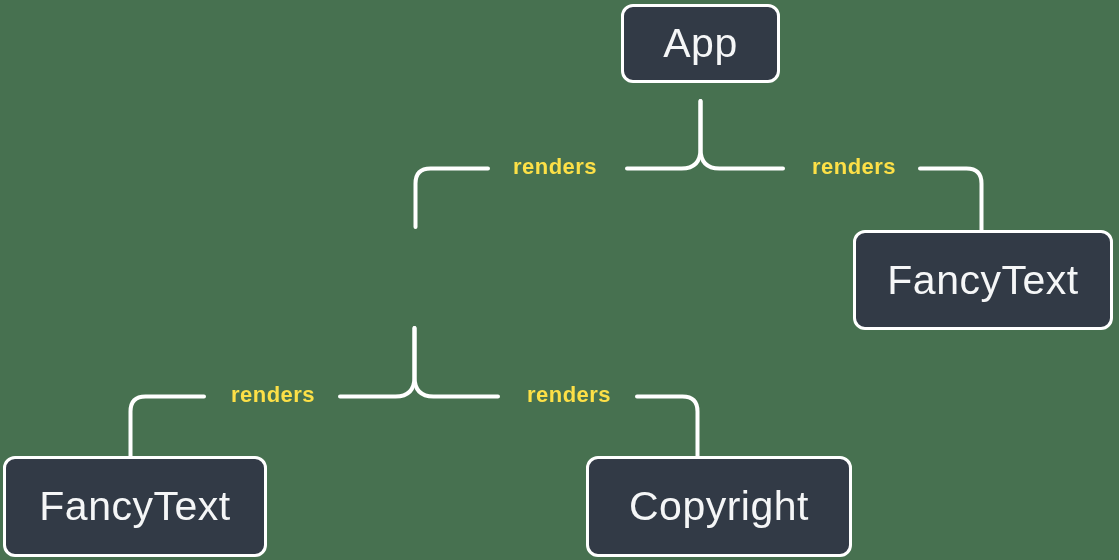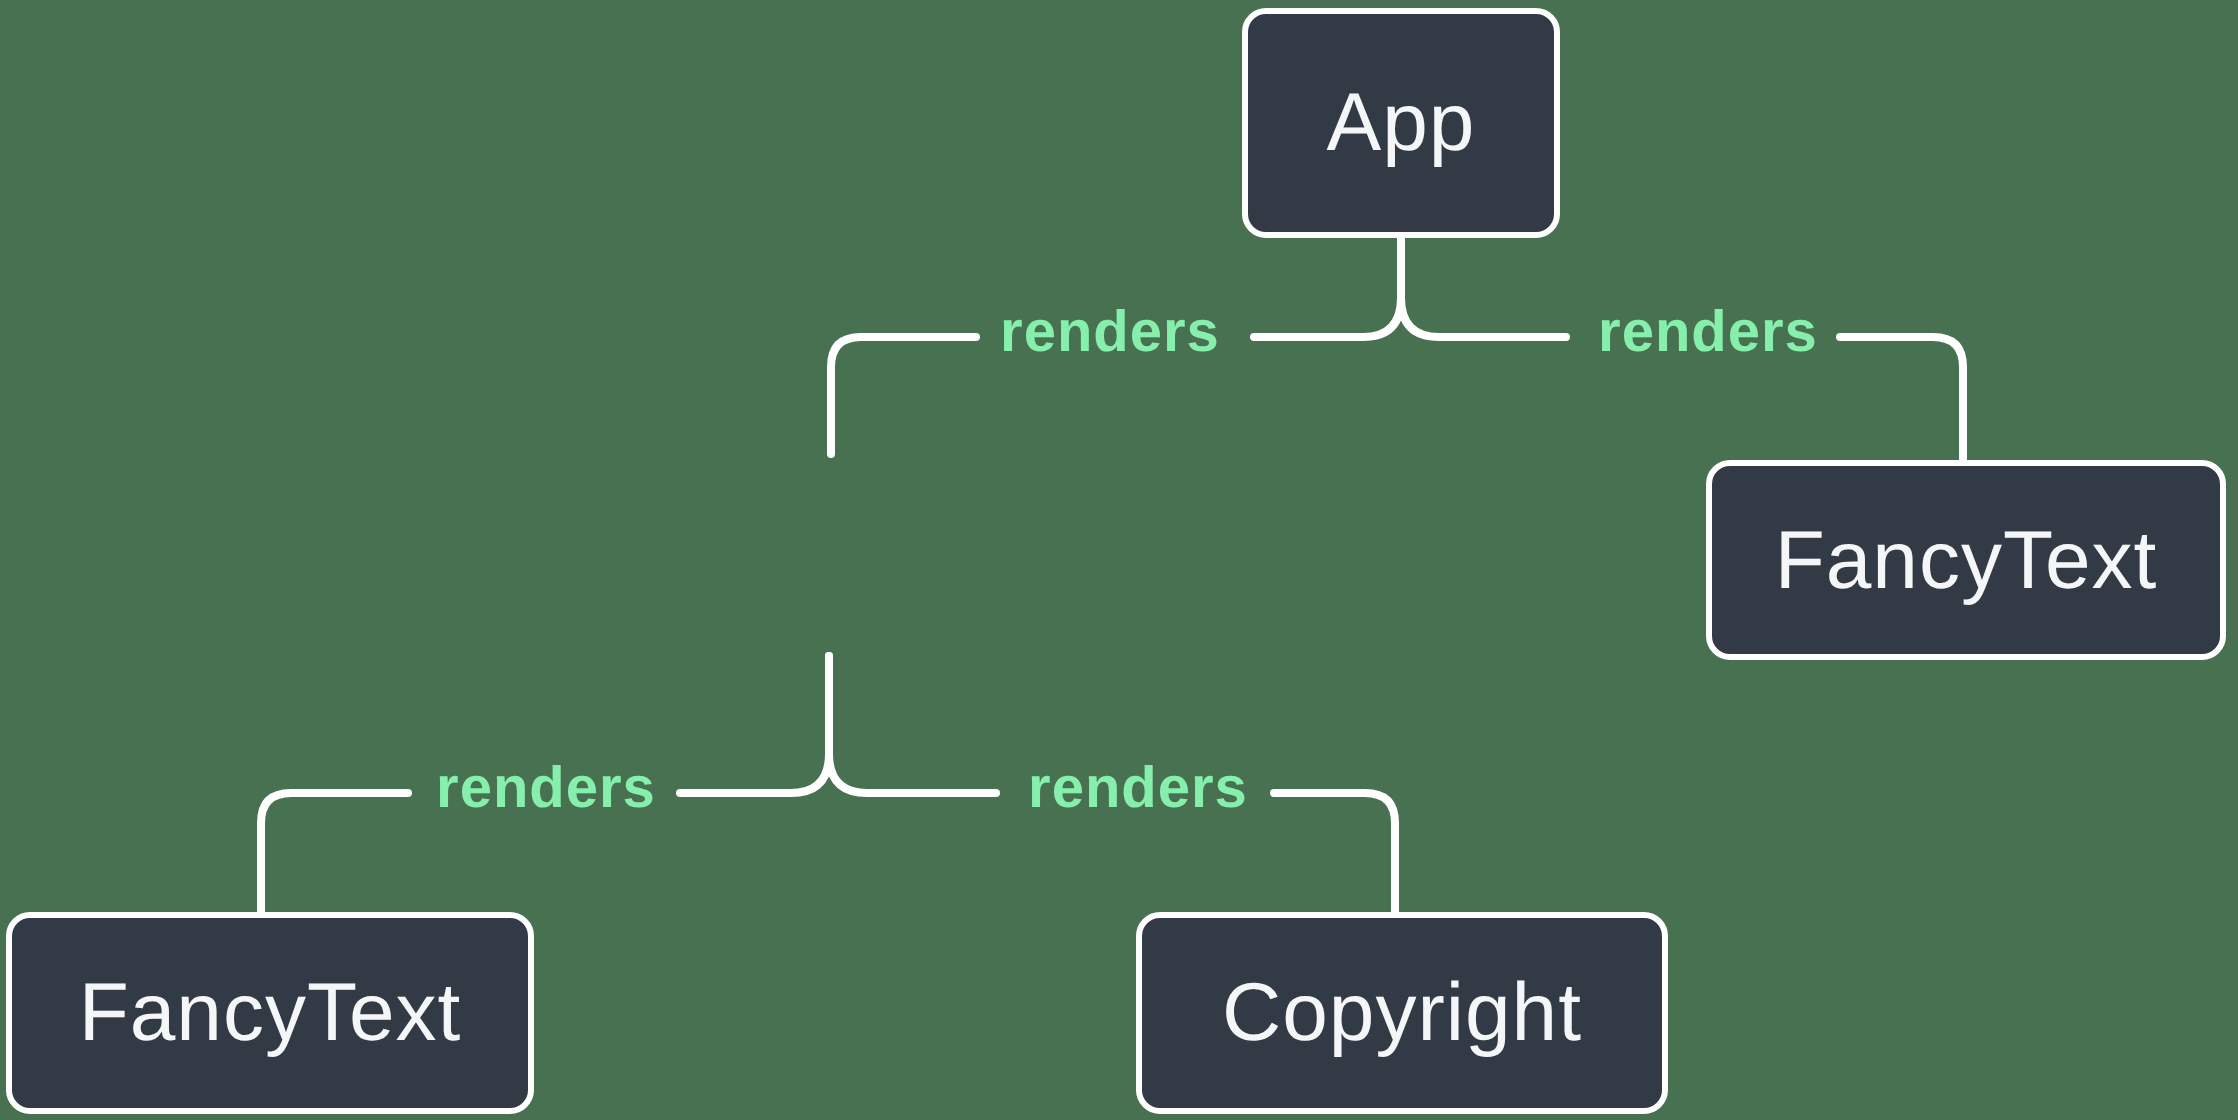--- a/index.html
+++ b/index.html
@@ -40,22 +40,22 @@
   .node-label {
     color: #F5F6F7;
     font-size: 41px;
     font-weight: 500;
     letter-spacing: 0.5px;
     white-space: nowrap;
   }
   .edge-label {
     position: absolute;
     transform: translate(-50%, -50%);
-    color: #86efac;
-    font-size: 29px;
+    color: #fde047;
+    font-size: 22px;
     font-weight: 600;
     letter-spacing: 0.5px;
     white-space: nowrap;
     line-height: 1;
   }
 </style>
 </head>
 <body>
 
 <div class="canvas">
@@ -70,34 +70,34 @@
     <path d="M920,168.5 H966.5 Q981.5,168.5 981.5,183.5 V230"></path>
 
     <path d="M414.5,328 V377 Q414.5,396.5 395.5,396.5 H340"></path>
     <path d="M414.5,328 V377 Q414.5,396.5 433.5,396.5 H498"></path>
 
     <path d="M204,396.5 H145.5 Q130.5,396.5 130.5,411.5 V456"></path>
 
     <path d="M637,396.5 H682.5 Q697.5,396.5 697.5,411.5 V456"></path>
   </svg>
 
-  <div class="node" style="left:621px; top:4px; width:159px; height:115px;">
+  <div class="node" style="left:621px; top:4px; width:159px; height:79px;">
     <span class="node-label">App</span>
   </div>
 
 
   <div class="node" style="left:853px; top:230px; width:260px; height:100px;">
     <span class="node-label">FancyText</span>
   </div>
 
   <div class="node" style="left:3px; top:456px; width:264px; height:101px;">
     <span class="node-label">FancyText</span>
   </div>
 
-  <div class="node" style="left:568px; top:456px; width:266px; height:101px;">
+  <div class="node" style="left:586px; top:456px; width:266px; height:101px;">
     <span class="node-label">Copyright</span>
   </div>
 
   <span class="edge-label" style="left:555px; top:167px;">renders</span>
 
   <span class="edge-label" style="left:854px; top:167px;">renders</span>
 
   <span class="edge-label" style="left:273px; top:395px;">renders</span>
 
   <span class="edge-label" style="left:569px; top:395px;">renders</span>

